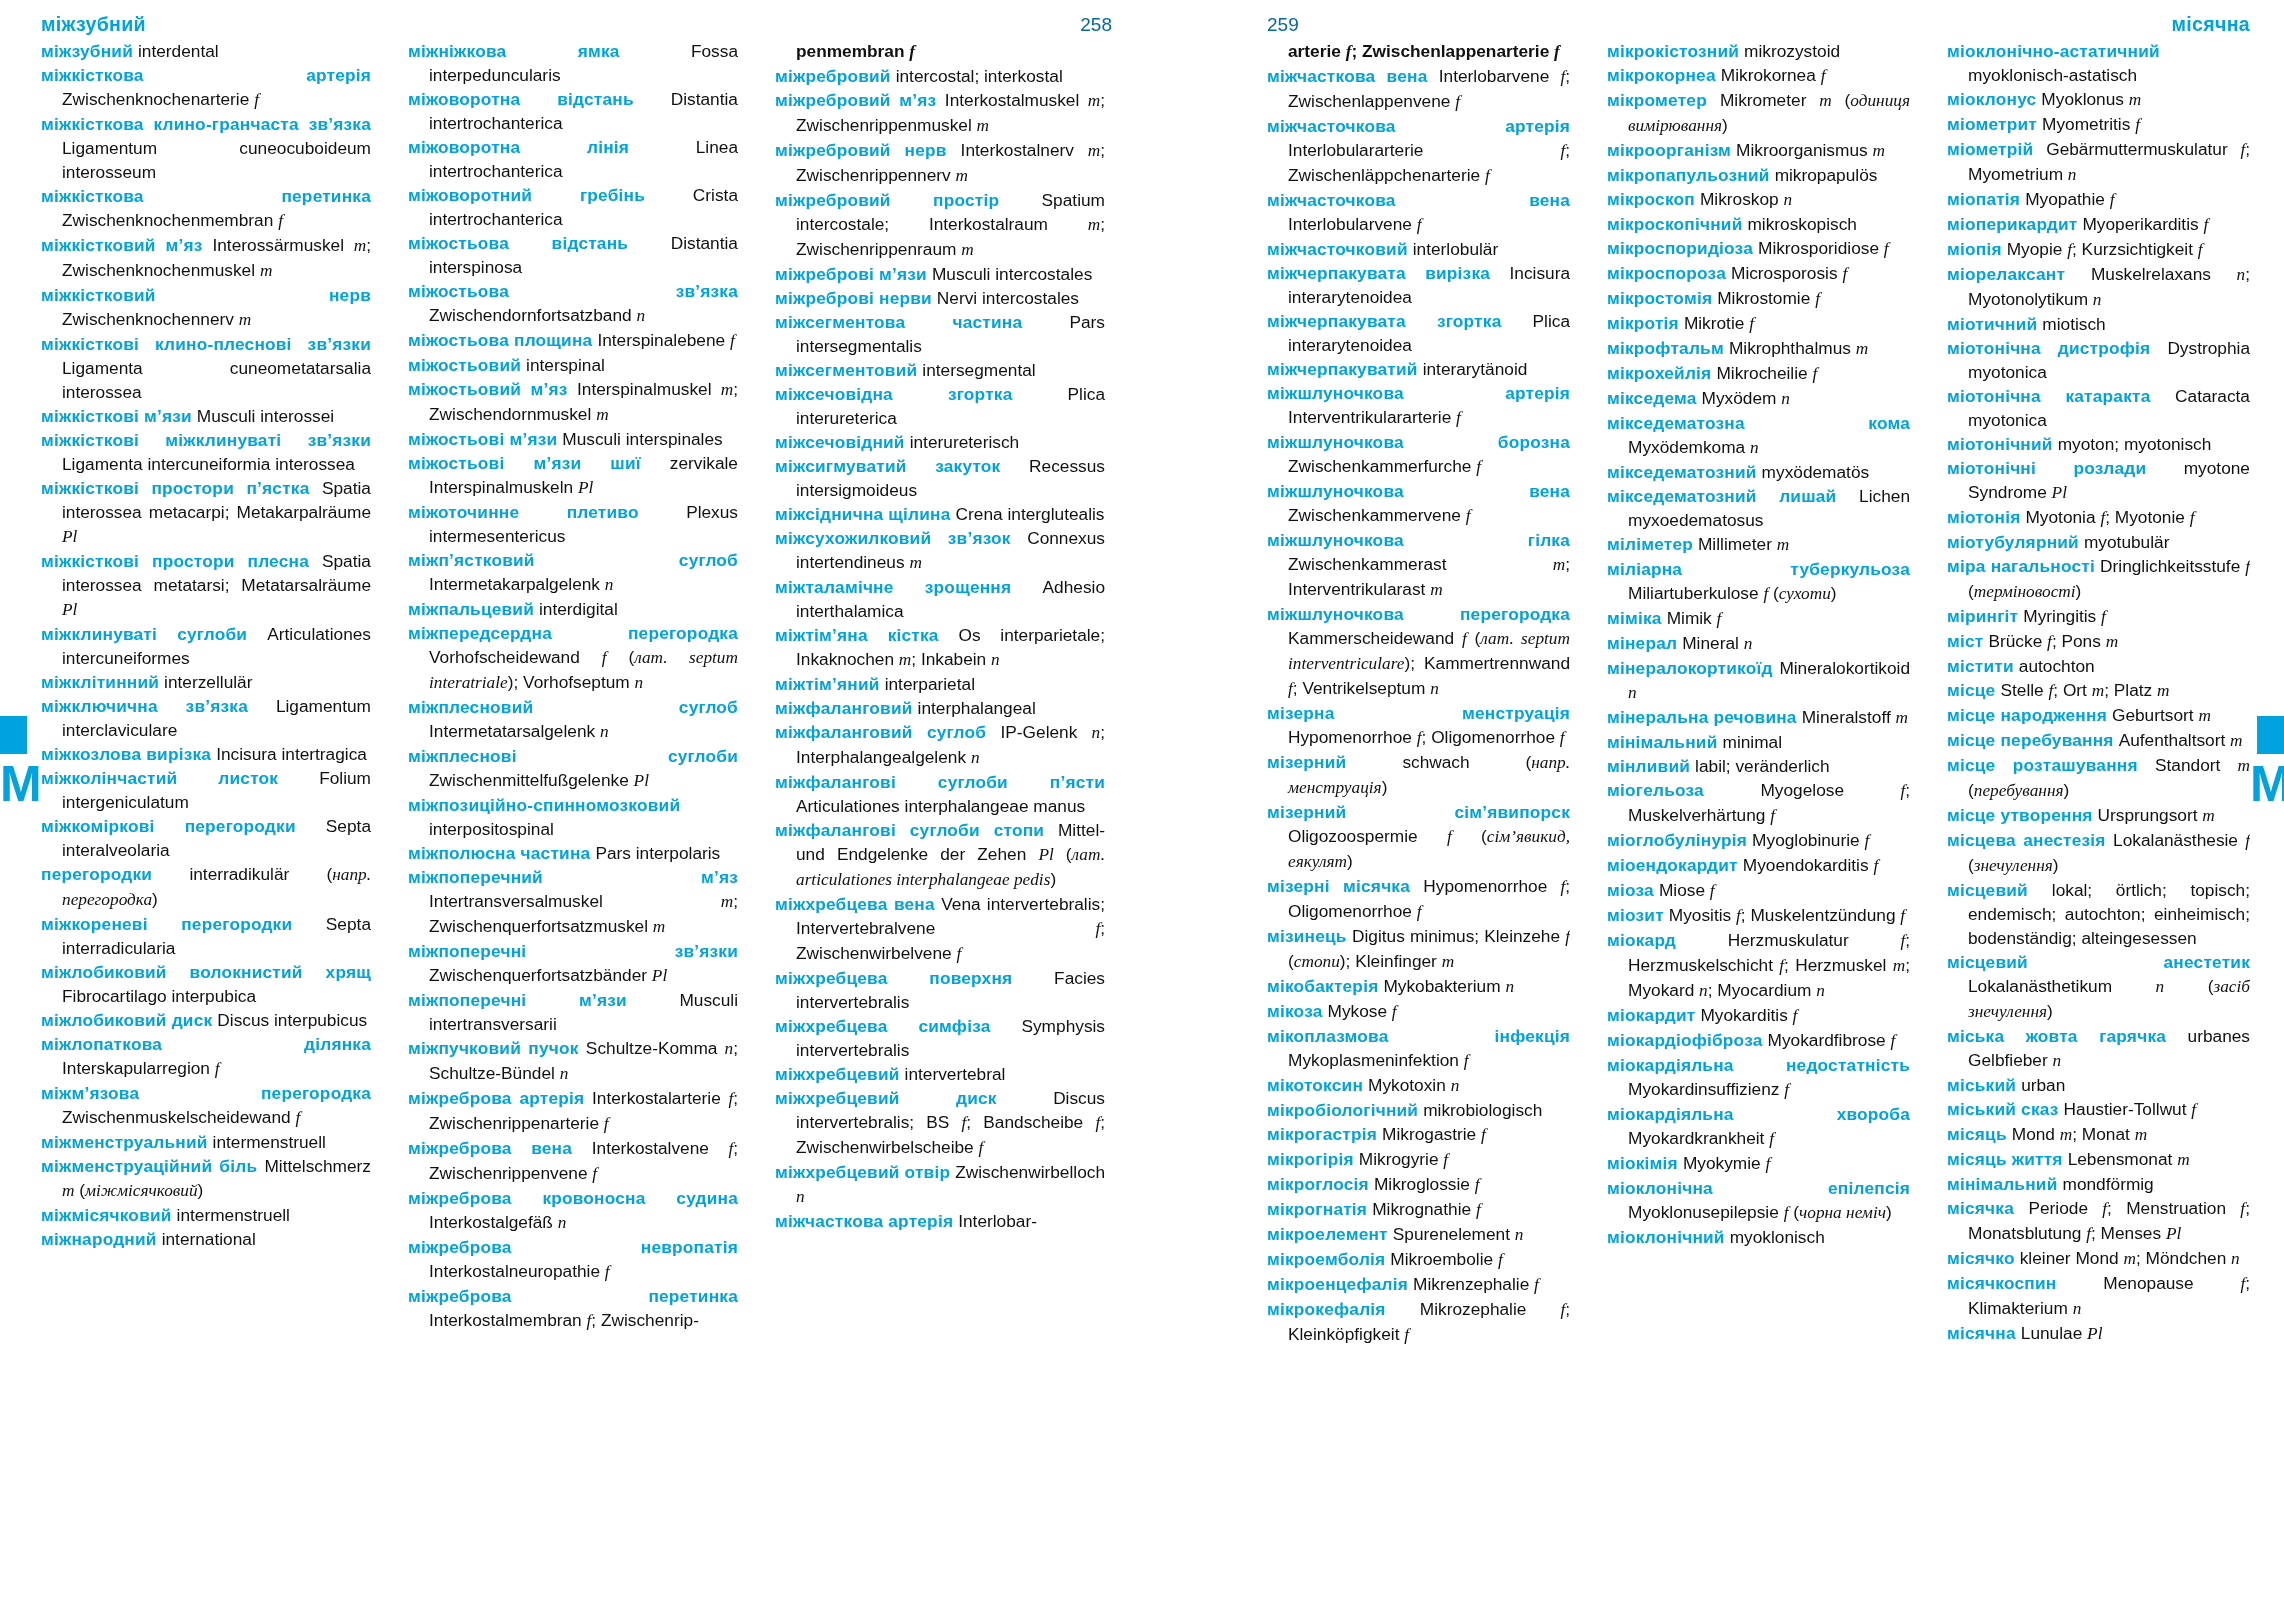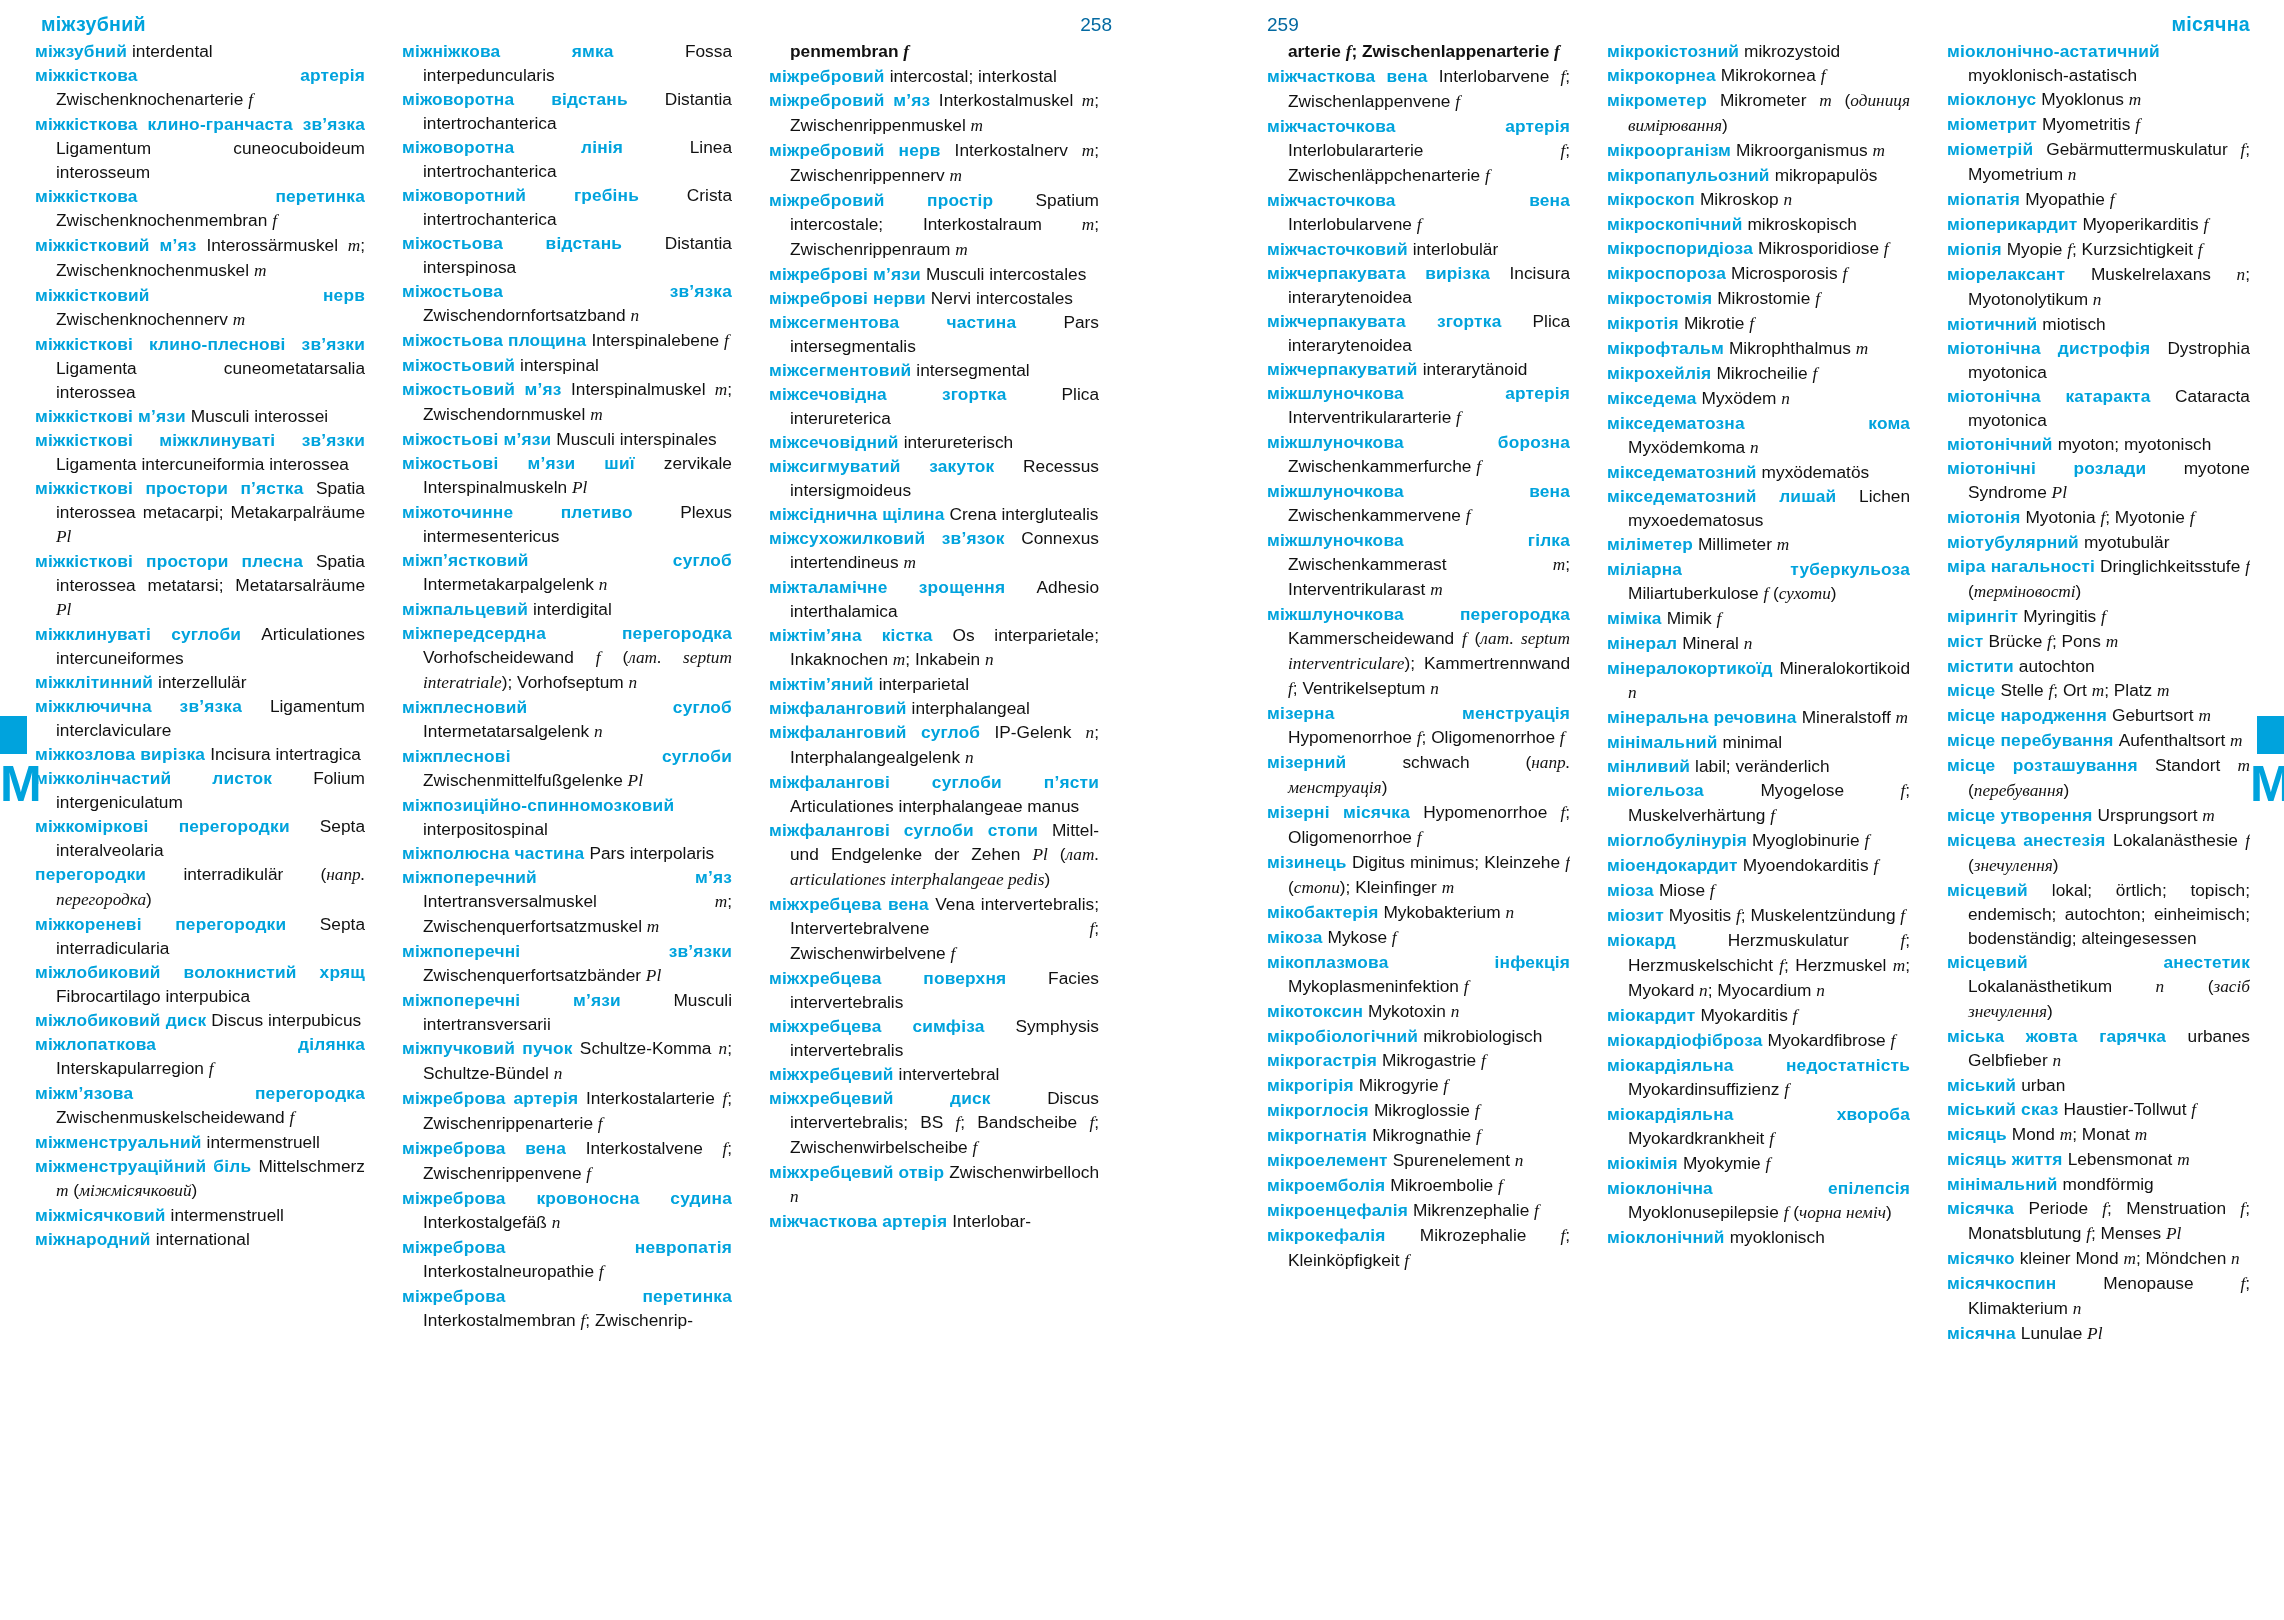--- a/index.html
+++ b/index.html
@@ -33,21 +33,21 @@
 <div class="page-header" style="left:41px;width:1071px;">
   <span class="guide-word">міжзубний</span>
   <span class="page-number">258</span>
 </div>
 
 <div class="page-header" style="left:1267px;width:983px;">
   <span class="page-number">259</span>
   <span class="guide-word">місячна</span>
 </div>
 
-<div class="page page-left" style="left:35px;width:1071px;">
+<div class="page page-left" style="left:41px;width:1071px;">
   <div class="col">
       <p class="entry"><span class="hw">міжзубний </span><span class="tr">interdental</span></p>
       <p class="entry"><span class="hw">міжкісткова артерія </span><span class="tr">Zwischenknochenarterie <i>f</i></span></p>
       <p class="entry"><span class="hw">міжкісткова клино-гранчаста зв’язка </span><span class="tr">Ligamentum cuneocuboideum interosseum</span></p>
       <p class="entry"><span class="hw">міжкісткова перетинка </span><span class="tr">Zwischenknochenmembran <i>f</i></span></p>
       <p class="entry"><span class="hw">міжкістковий м’яз </span><span class="tr">Interossärmuskel <i>m</i>; Zwischenknochenmuskel <i>m</i></span></p>
       <p class="entry"><span class="hw">міжкістковий нерв </span><span class="tr">Zwischenknochennerv <i>m</i></span></p>
       <p class="entry"><span class="hw">міжкісткові клино-плеснові зв’язки </span><span class="tr">Ligamenta cuneometatarsalia interossea</span></p>
       <p class="entry"><span class="hw">міжкісткові м’язи </span><span class="tr">Musculi interossei</span></p>
       <p class="entry"><span class="hw">міжкісткові міжклинуваті зв’язки </span><span class="tr">Ligamenta intercuneiformia interossea</span></p>
@@ -142,20 +142,21 @@
       <p class="entry"><span class="hw">міжчерпакувата вирізка </span><span class="tr">Incisura interarytenoidea</span></p>
       <p class="entry"><span class="hw">міжчерпакувата згортка </span><span class="tr">Plica interarytenoidea</span></p>
       <p class="entry"><span class="hw">міжчерпакуватий </span><span class="tr">interarytänoid</span></p>
       <p class="entry"><span class="hw">міжшлуночкова артерія </span><span class="tr">Interventrikulararterie <i>f</i></span></p>
       <p class="entry"><span class="hw">міжшлуночкова борозна </span><span class="tr">Zwischenkammerfurche <i>f</i></span></p>
       <p class="entry"><span class="hw">міжшлуночкова вена </span><span class="tr">Zwischenkammervene <i>f</i></span></p>
       <p class="entry"><span class="hw">міжшлуночкова гілка </span><span class="tr">Zwischenkammerast <i>m</i>; Interventrikularast <i>m</i></span></p>
       <p class="entry"><span class="hw">міжшлуночкова перегородка </span><span class="tr">Kammerscheidewand <i>f</i> (<i>лат. septum interventriculare</i>); Kammertrennwand <i>f</i>; Ventrikelseptum <i>n</i></span></p>
       <p class="entry"><span class="hw">мізерна менструація </span><span class="tr">Hypomenorrhoe <i>f</i>; Oligomenorrhoe <i>f</i></span></p>
       <p class="entry"><span class="hw">мізерний </span><span class="tr">schwach (<i>напр. менструація</i>)</span></p>
+      <p class="entry"><span class="hw">мізерний сім’явипорск </span><span class="tr">Oligozoospermie <i>f</i> (<i>сім’явикид, еякулят</i>)</span></p>
       <p class="entry"><span class="hw">мізерні місячка </span><span class="tr">Hypomenorrhoe <i>f</i>; Oligomenorrhoe <i>f</i></span></p>
       <p class="entry"><span class="hw">мізинець </span><span class="tr">Digitus minimus; Kleinzehe <i>f</i> (<i>стопи</i>); Kleinfinger <i>m</i></span></p>
       <p class="entry"><span class="hw">мікобактерія </span><span class="tr">Mykobakterium <i>n</i></span></p>
       <p class="entry"><span class="hw">мікоза </span><span class="tr">Mykose <i>f</i></span></p>
       <p class="entry"><span class="hw">мікоплазмова інфекція </span><span class="tr">Mykoplasmeninfektion <i>f</i></span></p>
       <p class="entry"><span class="hw">мікотоксин </span><span class="tr">Mykotoxin <i>n</i></span></p>
       <p class="entry"><span class="hw">мікробіологічний </span><span class="tr">mikrobiologisch</span></p>
       <p class="entry"><span class="hw">мікрогастрія </span><span class="tr">Mikrogastrie <i>f</i></span></p>
       <p class="entry"><span class="hw">мікрогірія </span><span class="tr">Mikrogyrie <i>f</i></span></p>
       <p class="entry"><span class="hw">мікроглосія </span><span class="tr">Mikroglossie <i>f</i></span></p>

